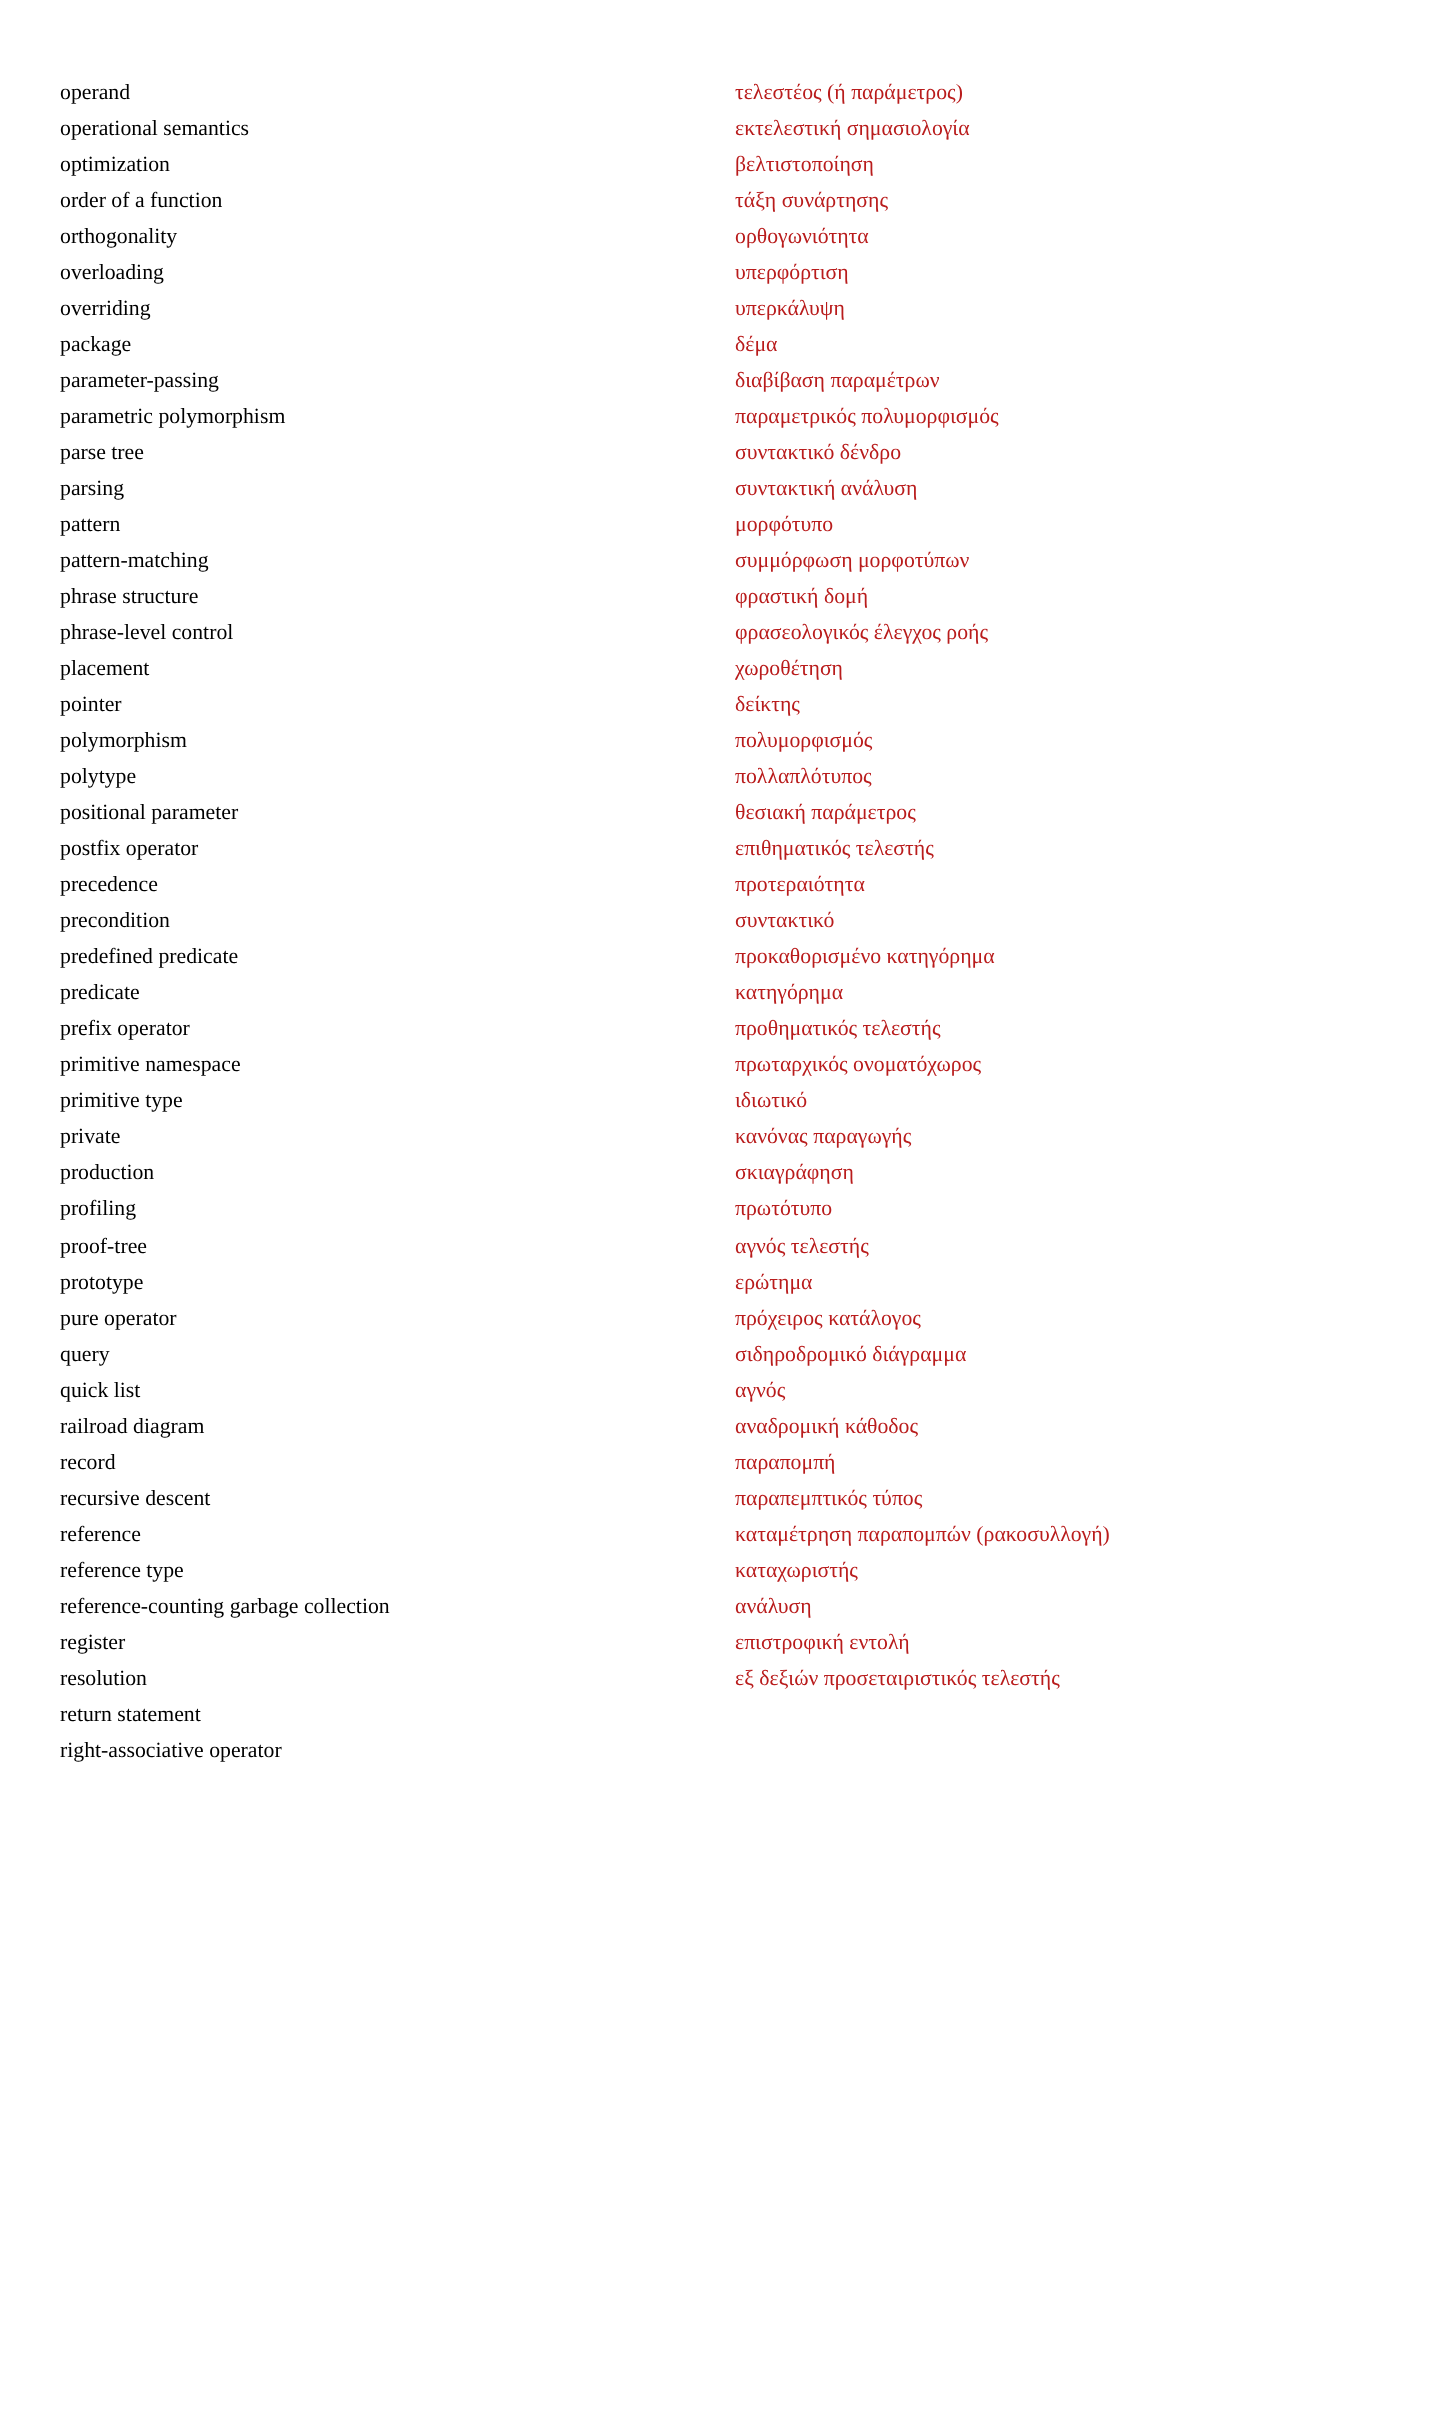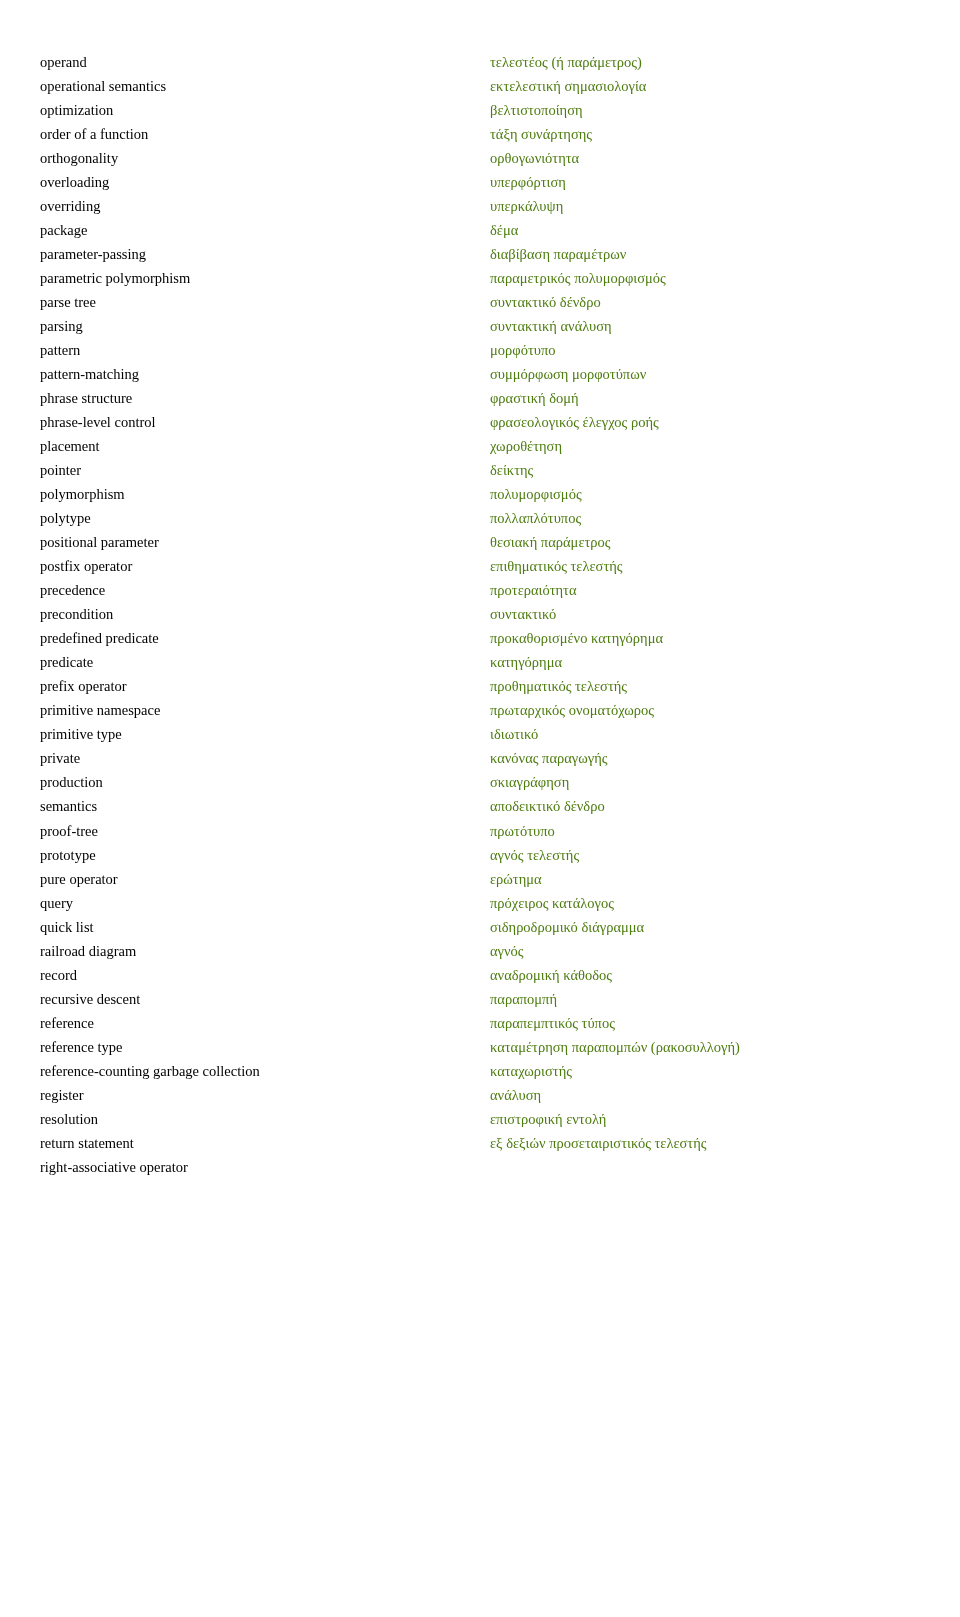--- a/index.html
+++ b/index.html
@@ -58,21 +58,21 @@
     }
     .term {
       font-size: 14.5px;
       font-family: "Times New Roman", Times, serif;
       color: #000;
       white-space: normal;
     }
     .translation {
       font-size: 14.5px;
       font-family: "Times New Roman", Times, serif;
-      color: #4d7c0f;
+      color: #b91c1c;
       white-space: normal;
     }
   </style>
 </head>
 <body>
 
 <div class="page">
   <div class="page-header">
     <span class="page-number"></span>
     <span class="page-title"></span>
@@ -167,21 +167,21 @@
         <div class="entry">
           <span class="term">primitive type</span>
         </div>
         <div class="entry">
           <span class="term">private</span>
         </div>
         <div class="entry">
           <span class="term">production</span>
         </div>
         <div class="entry">
-          <span class="term">semantics</span>
+          <span class="term">profiling</span>
         </div>
         <div class="entry">
           <span class="term">proof-tree</span>
         </div>
         <div class="entry">
           <span class="term">prototype</span>
         </div>
         <div class="entry">
           <span class="term">pure operator</span>
         </div>
@@ -308,23 +308,20 @@
           <span class="translation">πρωταρχικός ονοματόχωρος</span>
         </div>
         <div class="entry">
           <span class="translation">ιδιωτικό</span>
         </div>
         <div class="entry">
           <span class="translation">κανόνας παραγωγής</span>
         </div>
         <div class="entry">
           <span class="translation">σκιαγράφηση</span>
-        </div>
-        <div class="entry">
-          <span class="translation">αποδεικτικό δένδρο</span>
         </div>
         <div class="entry">
           <span class="translation">πρωτότυπο</span>
         </div>
         <div class="entry">
           <span class="translation">αγνός τελεστής</span>
         </div>
         <div class="entry">
           <span class="translation">ερώτημα</span>
         </div>

